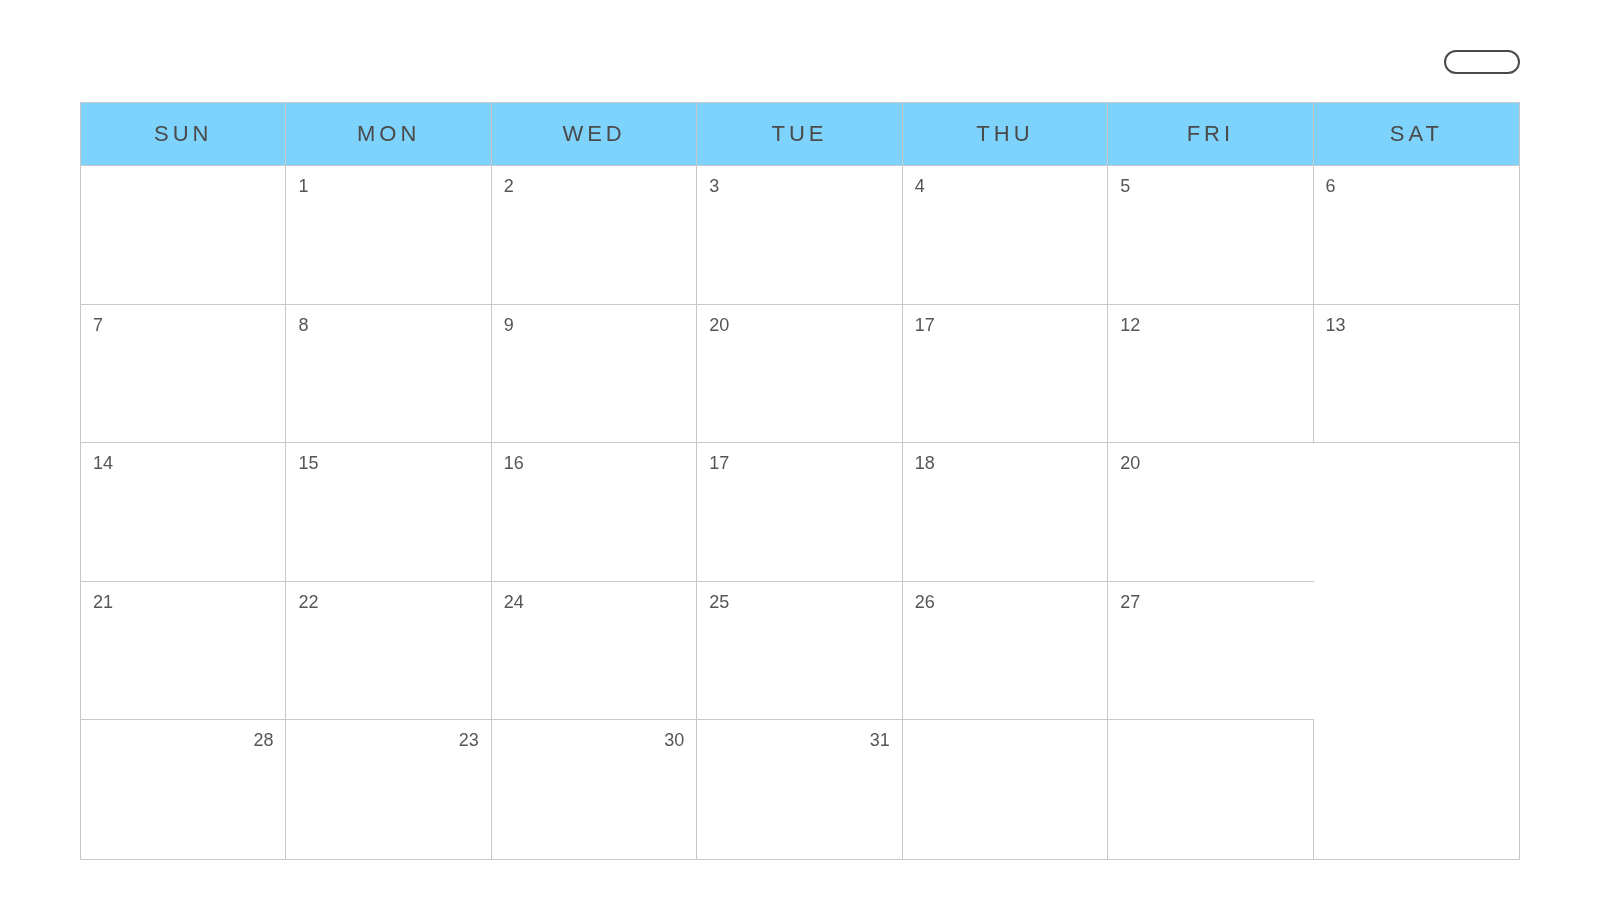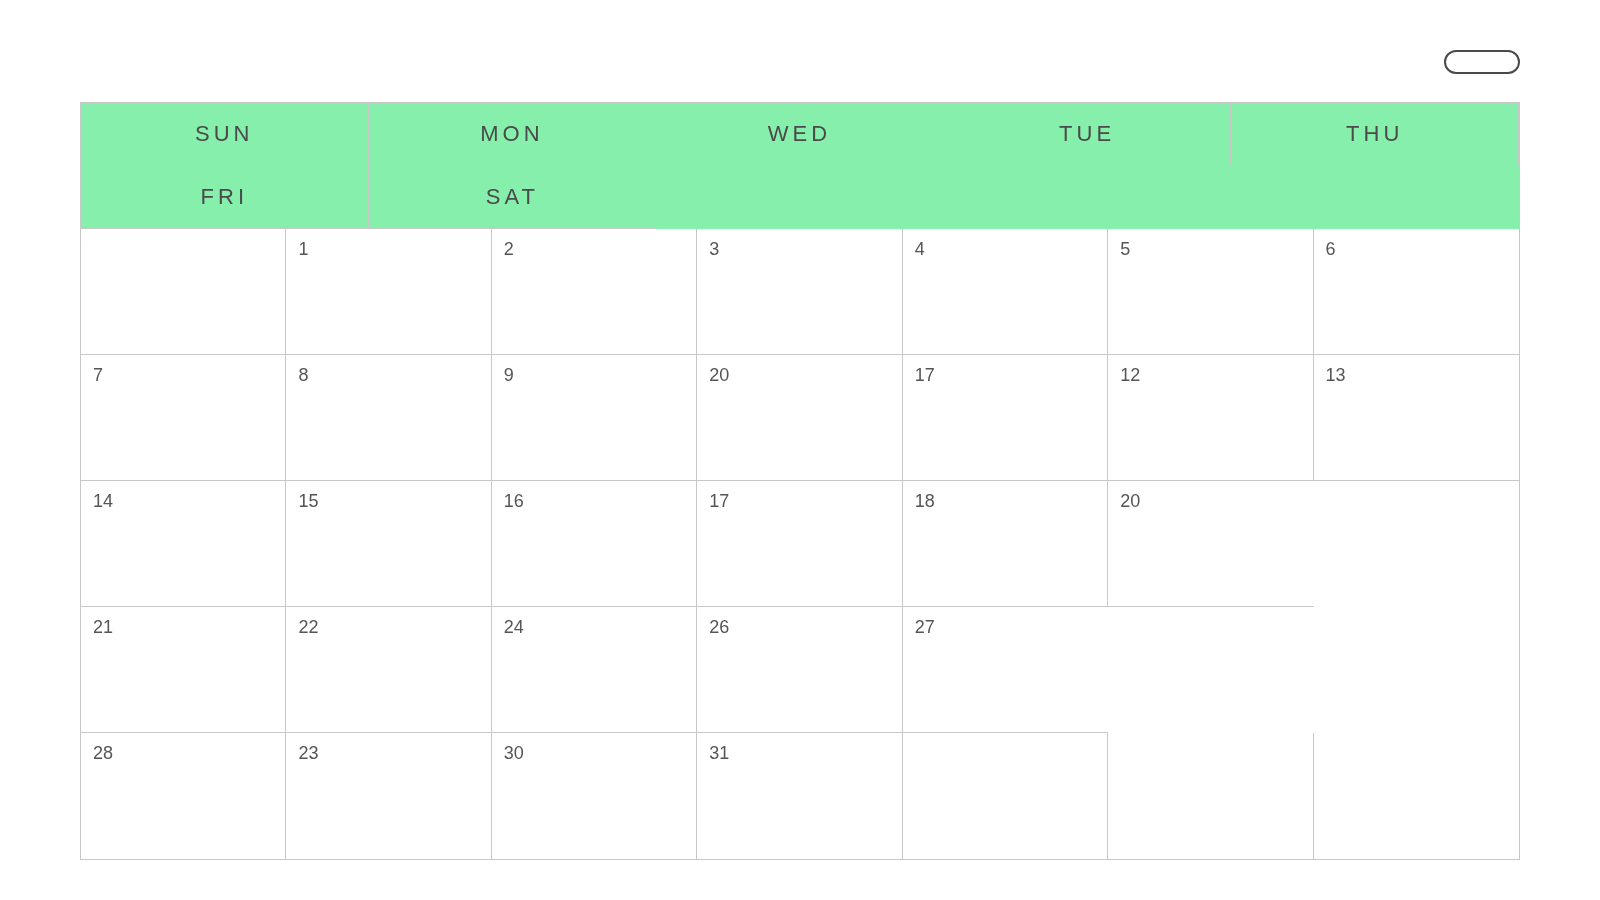--- a/index.html
+++ b/index.html
@@ -45,22 +45,22 @@
 
     .calendar {
       flex: 1;
       display: flex;
       flex-direction: column;
       border: 1.5px solid #c8c8c8;
     }
 
     .day-headers {
       display: grid;
-      grid-template-columns: repeat(5, 1fr);
-      background: #86efac;
+      grid-template-columns: repeat(7, 1fr);
+      background: #7dd3fc;
     }
 
     .day-header {
       padding: 18px 0;
       text-align: center;
       font-size: 22px;
       font-weight: 500;
       letter-spacing: 4px;
       color: #4a4a4a;
       border-right: 1.5px solid #c8c8c8;
@@ -88,20 +88,21 @@
       border-bottom: 1.5px solid #c8c8c8;
       padding: 10px 12px;
       display: flex;
       flex-direction: column;
       align-items: flex-start;
       justify-content: flex-start;
     }
 
     .week-row:last-child .day-cell {
       border-bottom: none;
+      align-items: flex-end;
     }
 
     .day-cell:last-child {
       border-right: none;
     }
 
     .day-number {
       font-size: 18px;
       font-weight: 300;
       color: #555555;
@@ -201,20 +202,23 @@
         <div class="day-cell">
           <span class="day-number">21</span>
         </div>
         <div class="day-cell">
           <span class="day-number">22</span>
         </div>
         <div class="day-cell">
           <span class="day-number">24</span>
         </div>
         <div class="day-cell">
+          <span class="day-number">25</span>
+        </div>
+        <div class="day-cell">
           <span class="day-number">26</span>
         </div>
         <div class="day-cell">
           <span class="day-number">27</span>
         </div>
       </div>
       <div class="week-row">
         <div class="day-cell">
           <span class="day-number">28</span>
         </div>

